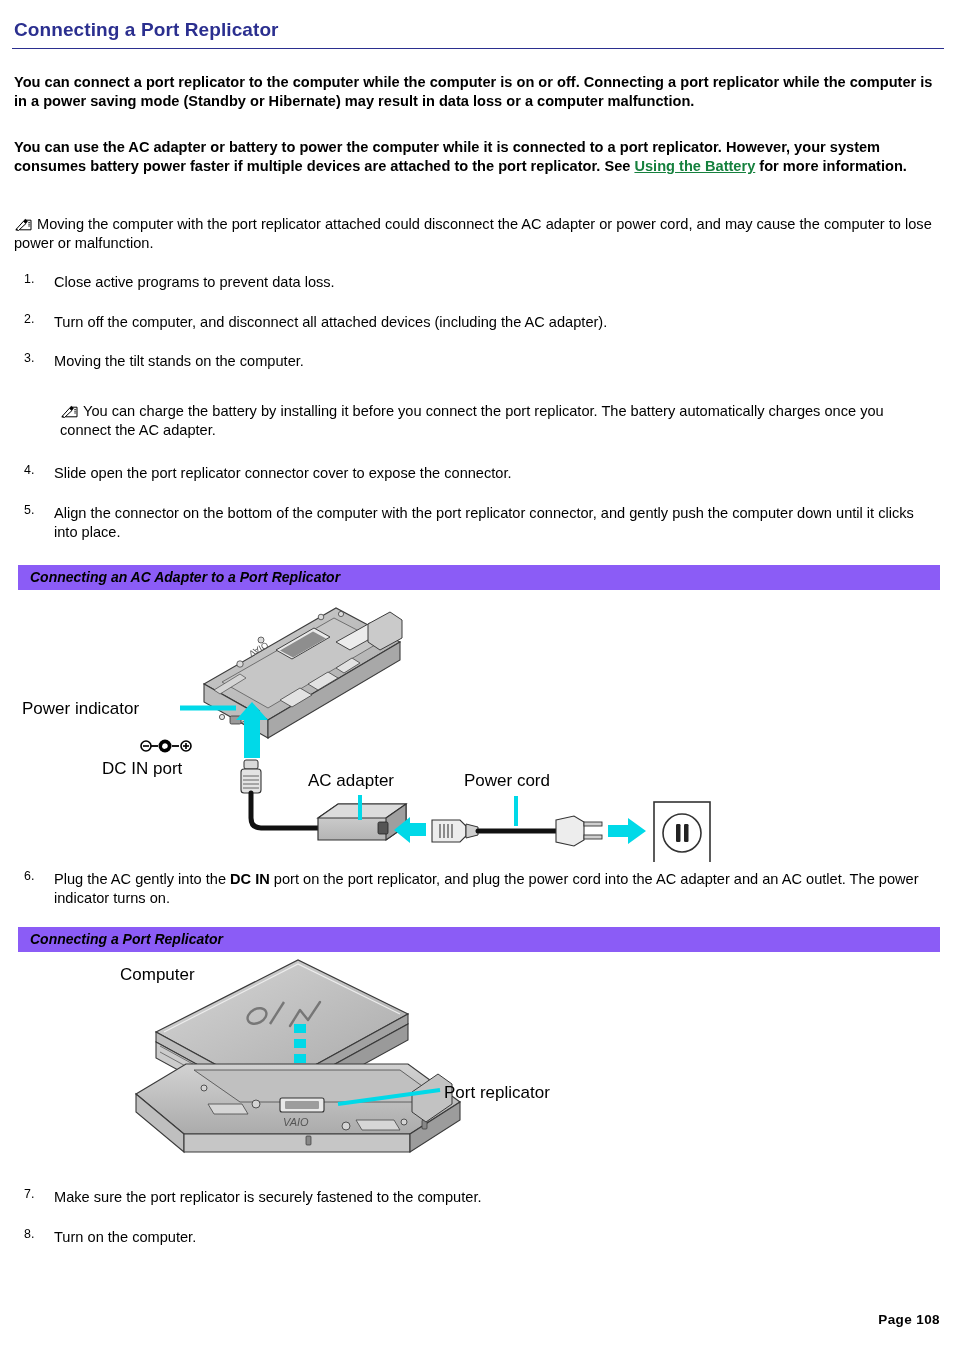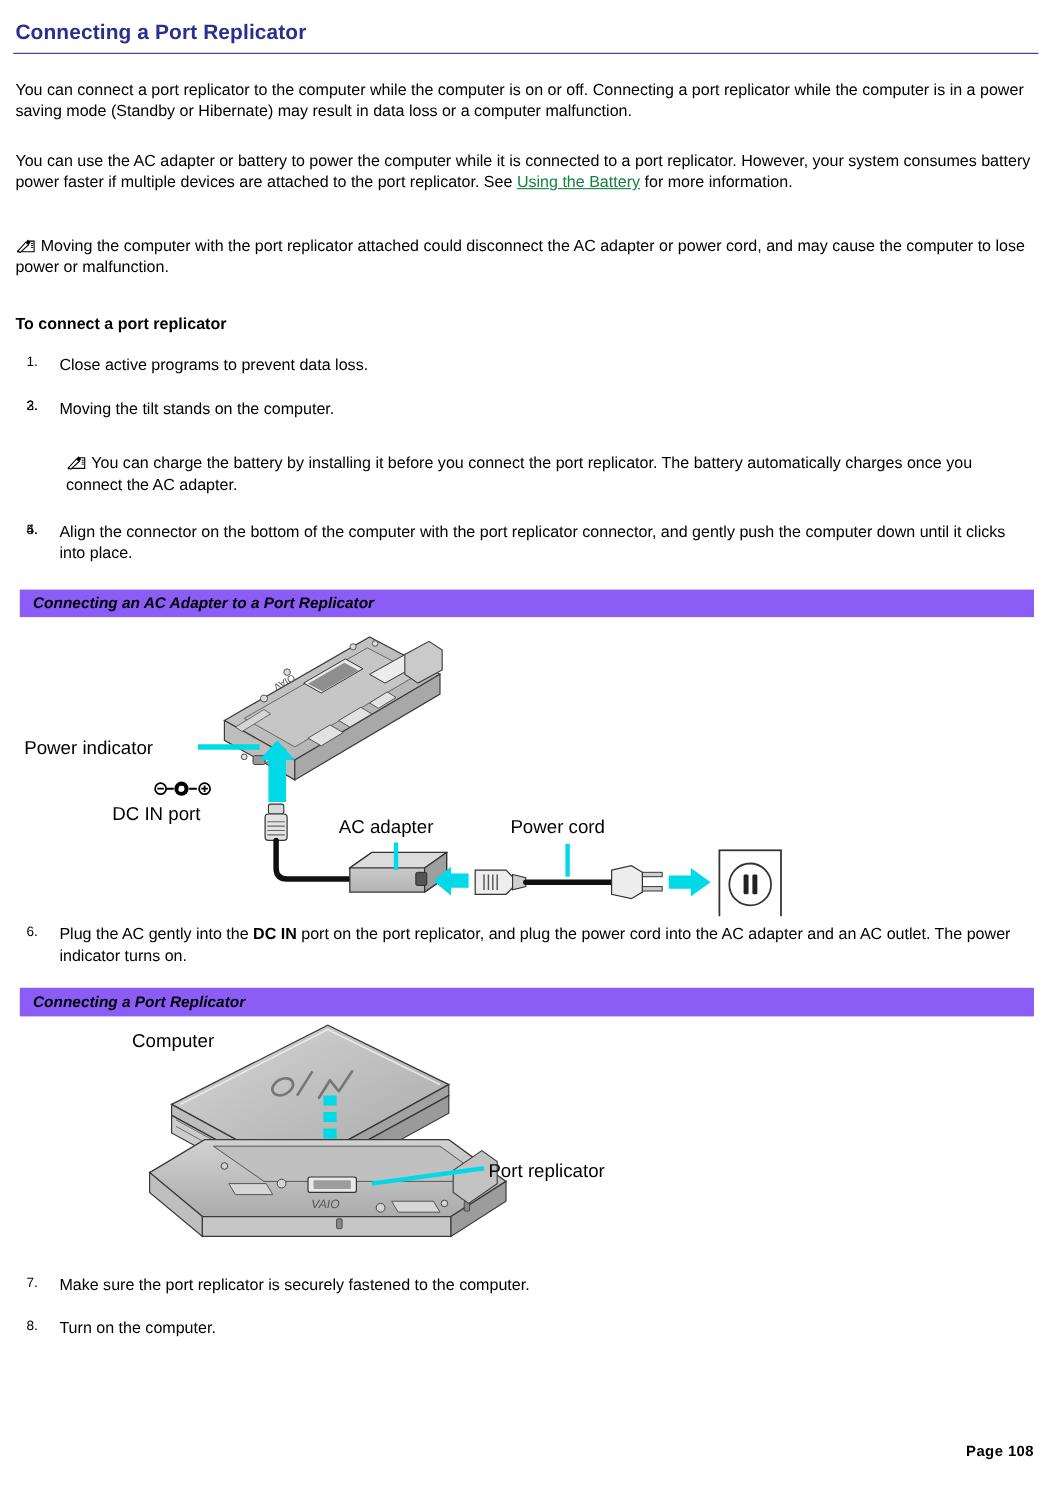--- a/index.html
+++ b/index.html
@@ -40,20 +40,21 @@
     margin: 0 2px 0 4px;
   }
 
   
   .para {
     font-size: 14.6px;
     line-height: 1.33;
     margin: 0;
     padding: 0 8px 0 6px;
     color: #000;
+    font-weight: bold;
   }
   .para-1 { margin-top: 24px; }
   .para-2 { margin-top: 26px; }
 
   a.inline-link {
     color: #15803d;
     text-decoration: underline;
   }
 
   
@@ -159,29 +160,29 @@
       <svg width="19" height="15" viewBox="0 0 19 15">
         <path d="M2 12.5 L9.5 4.2 L12 6.5 L4.5 13.5 Z" fill="#ffffff" stroke="#000" stroke-width="1"></path>
         <path d="M9.3 4.4 L11.2 1.8 L13.8 4.2 L12.1 6.6 Z" fill="#000"></path>
         <path d="M1.6 13.6 L4.2 13.3 L2.2 11.6 Z" fill="#000"></path>
         <path d="M12 3.2 L17 3.2 L17 12.8 L5.5 12.8" fill="none" stroke="#000" stroke-width="1"></path>
         <path d="M14.2 5.4 L16.2 5.4 M14.2 7.2 L16.2 7.2 M14.2 9.0 L16.2 9.0" stroke="#000" stroke-width="0.8"></path>
       </svg>
     </span><span>Moving the computer with the port replicator attached could disconnect the AC adapter or power cord, and may cause the computer to lose power or malfunction.</span>
   </div>
 
-  <div class="subhead">To connect a port replicator</div>
 
   <ol class="steps">
     <li class="step">
       <span class="num">1.</span>
       <span>Close active programs to prevent data loss.</span>
     </li>
     <li class="step">
       <span class="num">2.</span>
+      <span>Turn off the computer, and disconnect all attached devices (including the AC adapter).</span>
     </li>
     <li class="step">
       <span class="num">3.</span>
       <span>Moving the tilt stands on the computer.</span>
     </li>
   </ol>
 
   <div class="note-block indented">
     <span class="note-icon">
       <svg width="19" height="15" viewBox="0 0 19 15">
@@ -190,20 +191,21 @@
         <path d="M1.6 13.6 L4.2 13.3 L2.2 11.6 Z" fill="#000"></path>
         <path d="M12 3.2 L17 3.2 L17 12.8 L5.5 12.8" fill="none" stroke="#000" stroke-width="1"></path>
         <path d="M14.2 5.4 L16.2 5.4 M14.2 7.2 L16.2 7.2 M14.2 9.0 L16.2 9.0" stroke="#000" stroke-width="0.8"></path>
       </svg>
     </span><span>You can charge the battery by installing it before you connect the port replicator. The battery automatically charges once you connect the AC adapter.</span>
   </div>
 
   <ol class="steps">
     <li class="step" style="margin-top:24px;">
       <span class="num">4.</span>
+      <span>Slide open the port replicator connector cover to expose the connector.</span>
     </li>
     <li class="step">
       <span class="num">5.</span>
       <span>Align the connector on the bottom of the computer with the port replicator connector, and gently push the computer down until it clicks into place.</span>
     </li>
   </ol>
 
   <div class="fig-caption cap-1">Connecting an AC Adapter to a Port Replicator</div>
 
   <div class="figure">

